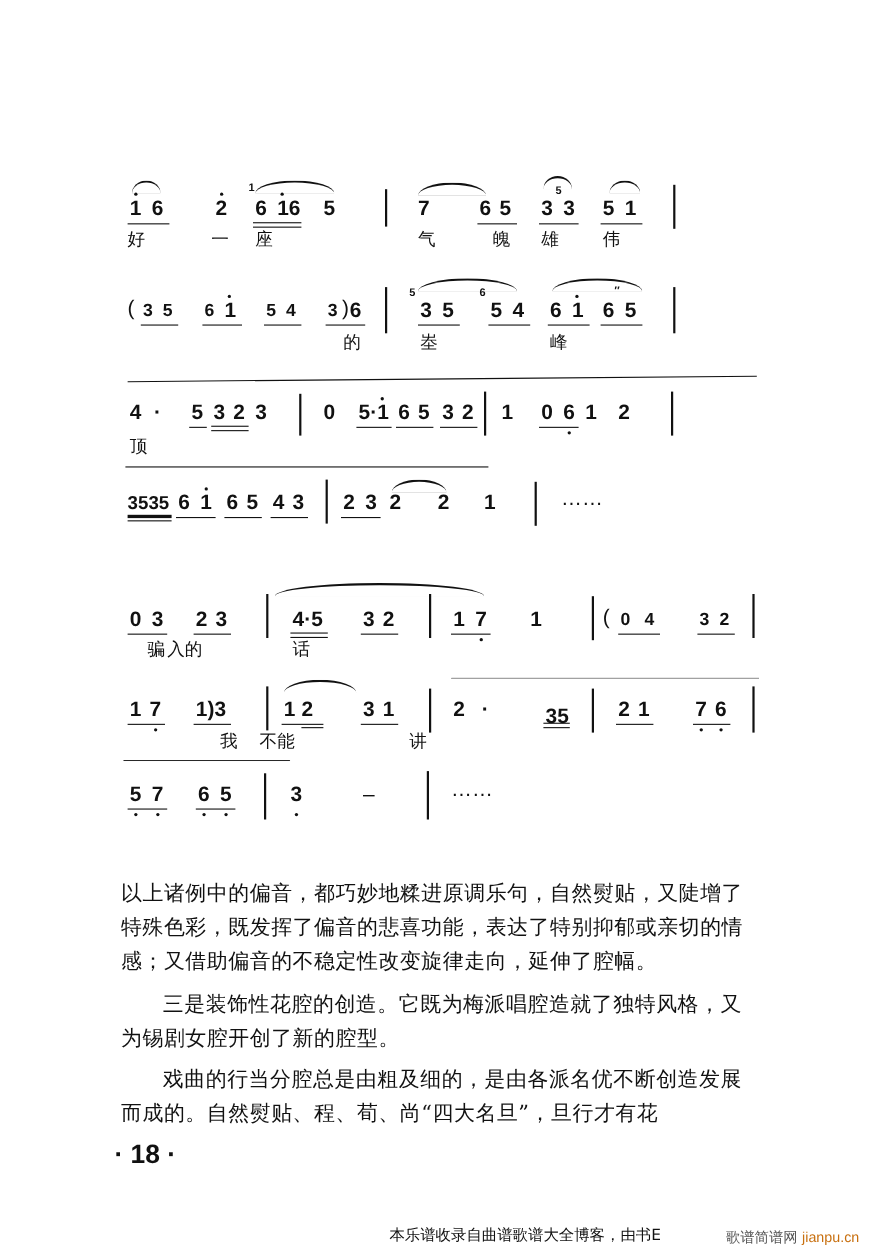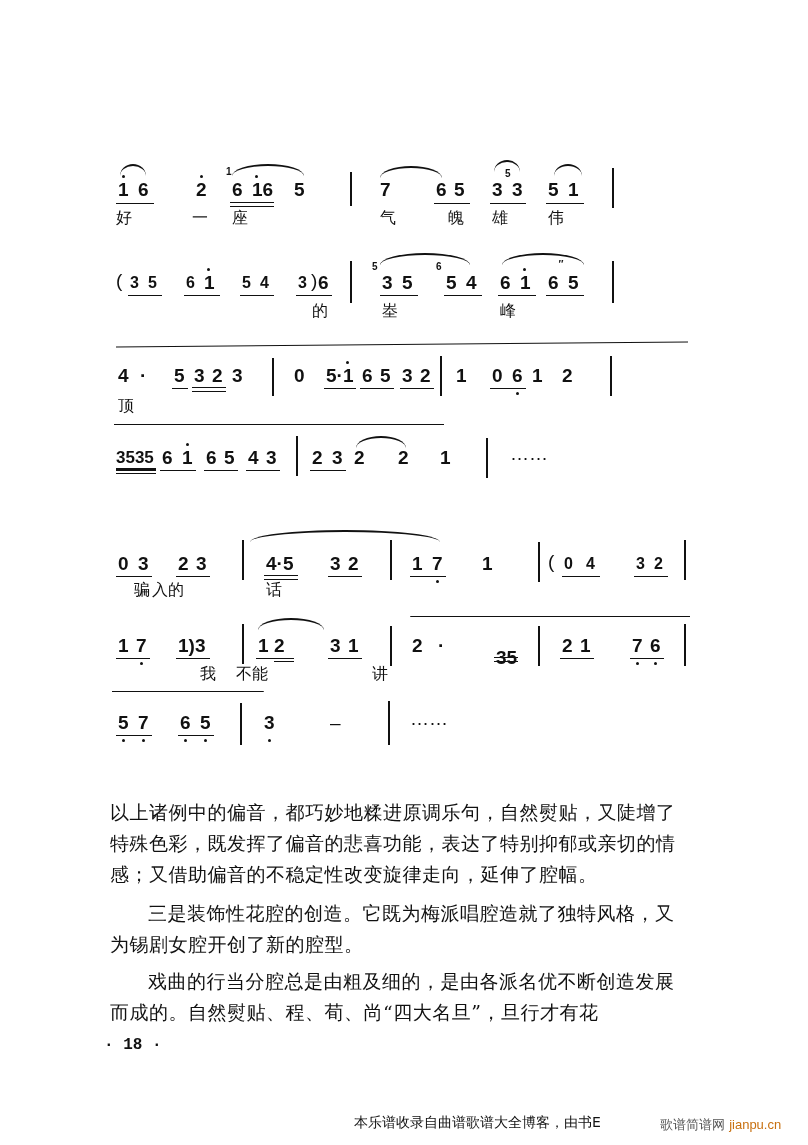--- a/index.html
+++ b/index.html
@@ -14,21 +14,21 @@
     font-size:19px; line-height:20px; white-space:nowrap; letter-spacing:3px;
   }
   .ul { position:absolute; height:0; border-top:1.5px solid #111; }
   .ul2 { position:absolute; height:3px; border-top:1.5px solid #111; border-bottom:1.5px solid #111; }
   .bar { position:absolute; width:0; border-left:2px solid #111; }
   .lyric { position:absolute; font-family:"DejaVu Sans", sans-serif; font-size:16px; white-space:nowrap; }
   .slur { position:absolute; border-top:2px solid #111; border-radius:50% 50% 0 0 / 100% 100% 0 0; height:10px; }
   .dot { position:absolute; width:3px; height:3px; background:#111; border-radius:50%; }
   .grace { position:absolute; font-family:"Liberation Sans", sans-serif; font-weight:bold; font-size:10px; }
   .para { position:absolute; left:110px; width:580px; font-family:"DejaVu Serif", serif; font-size:19px; line-height:31px; letter-spacing:0.5px; }
-  .pagenum { position:absolute; font-family:Liberation Mono, monospace; font-size:16px; font-weight:bold; }
+  .pagenum { position:absolute; font-family:Liberation Sans, sans-serif; font-size:24px; font-weight:bold; }
   .footer { position:absolute; font-family:"DejaVu Sans", sans-serif; font-size:14px; }
   .site { position:absolute; font-family:"DejaVu Serif", serif; font-size:13px; color:#555; }
   .site .en { color:#c87010; font-family:"Liberation Sans", sans-serif; }
 </style>
 </head>
 <body>
 
 <div class="row" style="top:150px;height:80px;">
   <div class="slur" style="left:120px;top:14px;width:26px;"></div>
   <div class="note" style="left:118px;top:30px;">1</div>
@@ -252,21 +252,21 @@
   <div class="ul" style="left:256px;top:48px;width:38px;"></div>
   <div class="ul" style="left:274px;top:51px;width:20px;"></div>
   <div class="note" style="left:330px;top:26px;">3</div>
   <div class="note" style="left:348px;top:26px;">1</div>
   <div class="ul" style="left:328px;top:48px;width:34px;"></div>
 
   <div class="bar" style="left:390px;top:16px;height:40px;"></div>
 
   <div class="note" style="left:412px;top:26px;">2</div>
   <div class="note" style="left:438px;top:26px;">·</div>
-  <div class="note" style="left:496px;top:38px;letter-spacing:0;">35</div>
+  <div class="note" style="left:496px;top:32px;letter-spacing:0;">35</div>
   <div class="ul2" style="left:494px;top:47px;width:24px;"></div>
 
   <div class="bar" style="left:538px;top:16px;height:40px;"></div>
 
   <div class="note" style="left:562px;top:26px;">2</div>
   <div class="note" style="left:580px;top:26px;">1</div>
   <div class="ul" style="left:560px;top:48px;width:34px;"></div>
   <div class="note" style="left:632px;top:26px;">7</div>
   <div class="note" style="left:650px;top:26px;">6</div>
   <div class="dot" style="left:636px;top:52px;"></div>

